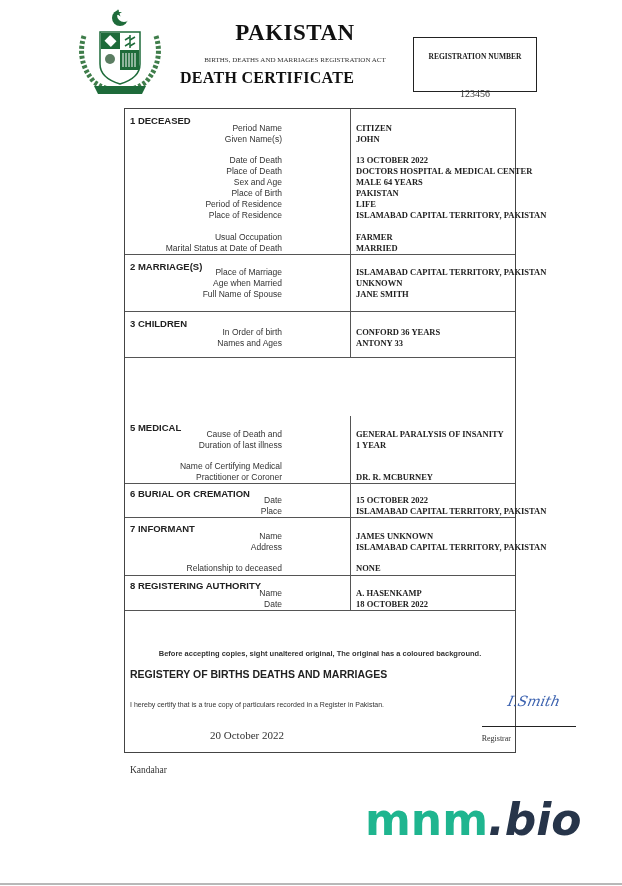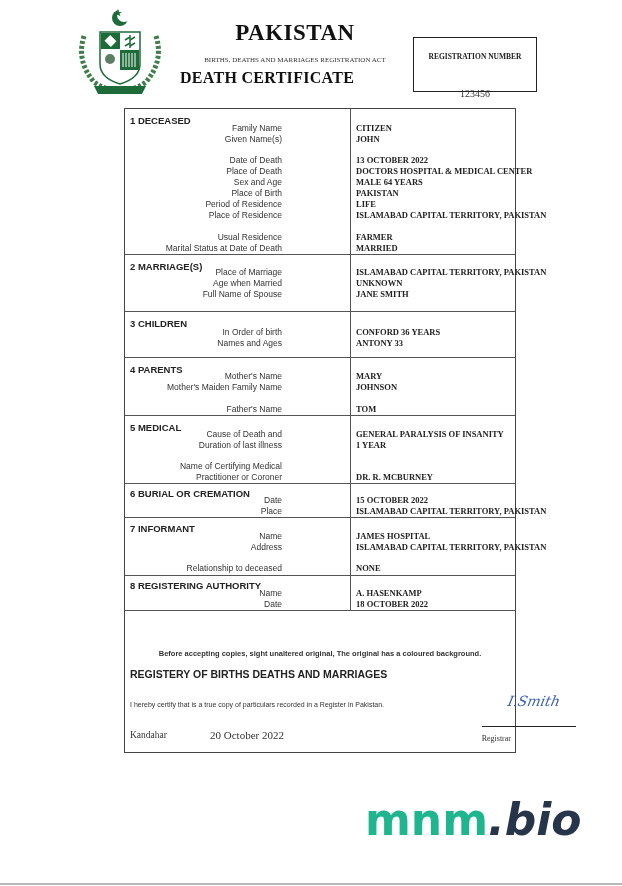--- a/index.html
+++ b/index.html
@@ -16,21 +16,21 @@
   .table { left: 84px; top: 108px; width: 392px; height: 645px; border: 1.5px solid #444; box-sizing: border-box; margin-left: 40px; }
   .row { position: absolute; left: 0; width: 100%; border-bottom: 1px solid #555; box-sizing: border-box; }
   .row .div { position: absolute; left: 225px; top: 0; bottom: 0; border-left: 1.5px solid #555; }
   .row .head { position: absolute; left: 5px; top: 6px; font-weight: bold; font-size: 9.5px; color: #222; }
   .lab { position: absolute; right: 233px; font-size: 8.5px; color: #333; text-align: right; white-space: nowrap; line-height: 11px; }
   .val { position: absolute; left: 231px; font-family: "Liberation Serif", serif; font-weight: bold; font-size: 8.5px; color: #222; white-space: nowrap; line-height: 11px; }
 
   .footer-note { position: absolute; left: 0; width: 100%; top: 540px; text-align: center; font-size: 7.5px; font-weight: bold; color: #333; }
   .footer-reg { position: absolute; left: 5px; top: 559px; font-size: 10.5px; font-weight: bold; color: #222; }
   .footer-cert { position: absolute; left: 5px; top: 591px; width: 290px; font-size: 7px; color: #333; line-height: 9px; }
-  .footer-place { position: absolute; left: 5px; top: 621px; font-family: "Liberation Serif", serif; font-size: 9.5px; color: #333; }
+  .footer-place { position: absolute; left: 5px; top: 656px; font-family: "Liberation Serif", serif; font-size: 9.5px; color: #333; }
   .footer-date { position: absolute; left: 85px; top: 620px; font-family: "Liberation Serif", serif; font-size: 11px; color: #333; }
   .sig { position: absolute; left: 383px; top: 584px; font-family: "DejaVu Serif", serif; font-style: italic; font-size: 14px; color: #3d63b0; transform: skewX(-12deg); }
   .sig-line { position: absolute; left: 357px; top: 617px; width: 94px; border-top: 1px solid #222; }
   .registrar { position: absolute; right: 4px; top: 625px; font-family: "Liberation Serif", serif; font-size: 8px; color: #333; }
 
   .brand { left: 365px; top: 794px; font-family: "DejaVu Sans", sans-serif; font-weight: bold; font-size: 44px; letter-spacing: 0px; }
   .brand .a { color: #1fb58f; }
   .brand .b { color: #27354a; font-style: italic; }
   .bottom-rule { left: 0; top: 883px; width: 622px; border-top: 2px solid #b8b8b8; }
 </style>
@@ -65,37 +65,37 @@
 <div class="abs regbox">
   <div class="lbl">REGISTRATION NUMBER</div>
   <div class="num">123456</div>
 </div>
 
 <div class="abs table">
 
   <div class="row" style="top:0;height:146px;">
     <div class="div"></div>
     <div class="head">1 DECEASED</div>
-    <div class="lab" style="top:14px">Family Name</div>
+    <div class="lab" style="top:14px">Period Name</div>
     <div class="val" style="top:14px">CITIZEN</div>
     <div class="lab" style="top:25px">Given Name(s)</div>
     <div class="val" style="top:25px">JOHN</div>
     <div class="lab" style="top:46px">Date of Death</div>
     <div class="val" style="top:46px">13 OCTOBER 2022</div>
     <div class="lab" style="top:57px">Place of Death</div>
     <div class="val" style="top:57px">DOCTORS HOSPITAL &amp; MEDICAL CENTER</div>
     <div class="lab" style="top:68px">Sex and Age</div>
     <div class="val" style="top:68px">MALE 64 YEARS</div>
     <div class="lab" style="top:79px">Place of Birth</div>
     <div class="val" style="top:79px">PAKISTAN</div>
     <div class="lab" style="top:90px">Period of Residence</div>
     <div class="val" style="top:90px">LIFE</div>
     <div class="lab" style="top:101px">Place of Residence</div>
     <div class="val" style="top:101px">ISLAMABAD CAPITAL TERRITORY, PAKISTAN</div>
-    <div class="lab" style="top:123px">Usual Residence</div>
+    <div class="lab" style="top:123px">Usual Occupation</div>
     <div class="val" style="top:123px">FARMER</div>
     <div class="lab" style="top:134px">Marital Status at Date of Death</div>
     <div class="val" style="top:134px">MARRIED</div>
   </div>
 
   <div class="row" style="top:146px;height:57px;">
     <div class="div"></div>
     <div class="head">2 MARRIAGE(S)</div>
     <div class="lab" style="top:12px">Place of Marriage</div>
     <div class="val" style="top:12px">ISLAMABAD CAPITAL TERRITORY, PAKISTAN</div>
@@ -107,30 +107,20 @@
 
   <div class="row" style="top:203px;height:46px;">
     <div class="div"></div>
     <div class="head">3 CHILDREN</div>
     <div class="lab" style="top:15px">In Order of birth</div>
     <div class="val" style="top:15px">CONFORD 36 YEARS</div>
     <div class="lab" style="top:26px">Names and Ages</div>
     <div class="val" style="top:26px">ANTONY 33</div>
   </div>
 
-  <div class="row" style="top:249px;height:58px;">
-    <div class="div"></div>
-    <div class="head">4 PARENTS</div>
-    <div class="lab" style="top:13px">Mother's Name</div>
-    <div class="val" style="top:13px">MARY</div>
-    <div class="lab" style="top:24px">Mother's Maiden Family Name</div>
-    <div class="val" style="top:24px">JOHNSON</div>
-    <div class="lab" style="top:46px">Father's Name</div>
-    <div class="val" style="top:46px">TOM</div>
-  </div>
 
   <div class="row" style="top:307px;height:68px;">
     <div class="div"></div>
     <div class="head">5 MEDICAL</div>
     <div class="lab" style="top:13px">Cause of Death and</div>
     <div class="val" style="top:13px">GENERAL PARALYSIS OF INSANITY</div>
     <div class="lab" style="top:24px">Duration of last illness</div>
     <div class="val" style="top:24px">1 YEAR</div>
     <div class="lab" style="top:45px">Name of Certifying Medical</div>
     <div class="lab" style="top:56px">Practitioner or Coroner</div>
@@ -143,21 +133,21 @@
     <div class="lab" style="top:11px">Date</div>
     <div class="val" style="top:11px">15 OCTOBER 2022</div>
     <div class="lab" style="top:22px">Place</div>
     <div class="val" style="top:22px">ISLAMABAD CAPITAL TERRITORY, PAKISTAN</div>
   </div>
 
   <div class="row" style="top:409px;height:58px;">
     <div class="div"></div>
     <div class="head" style="top:5px">7 INFORMANT</div>
     <div class="lab" style="top:13px">Name</div>
-    <div class="val" style="top:13px">JAMES HOSPITAL</div>
+    <div class="val" style="top:13px">JAMES UNKNOWN</div>
     <div class="lab" style="top:24px">Address</div>
     <div class="val" style="top:24px">ISLAMABAD CAPITAL TERRITORY, PAKISTAN</div>
     <div class="lab" style="top:45px">Relationship to deceased</div>
     <div class="val" style="top:45px">NONE</div>
   </div>
 
   <div class="row" style="top:467px;height:35px;">
     <div class="div"></div>
     <div class="head" style="top:4px">8 REGISTERING AUTHORITY</div>
     <div class="lab" style="top:12px">Name</div>

